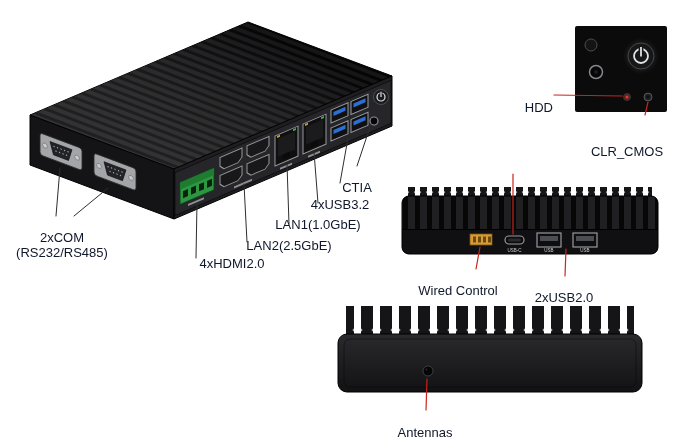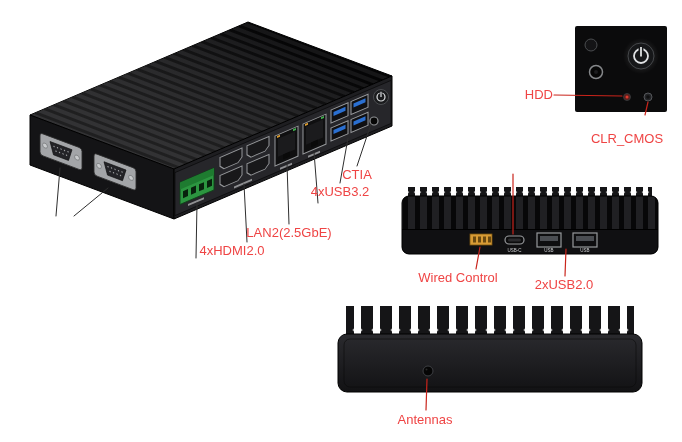--- a/index.html
+++ b/index.html
@@ -2,22 +2,22 @@
 <html><head>
 <meta charset="utf-8">
 <style>
   html,body{margin:0;padding:0;background:#fff;}
   .canvas{
     position:relative;width:682px;height:442px;background:#ffffff;
     font-family:"Liberation Sans",sans-serif;overflow:hidden;
   }
   .art{position:absolute;left:0;top:0;z-index:1;}
   .callout-label{
-    position:absolute;z-index:2;color:#ef4444;font-size:13px;line-height:1.15;
-    white-space:nowrap;transform:translateX(-50%);text-align:center;
+    position:absolute;z-index:2;color:#0f172a;font-size:13px;line-height:1.15;
+    white-space:nowrap;transform:translateX(-50%);text-align:center;margin-top:13px;
   }
   .anchor-right{transform:translateX(-100%);text-align:right;}
 </style>
 </head>
 <body>
 
 <div class="canvas">
 
 <svg class="art" width="682" height="442" viewBox="0 0 682 442">
   <defs>
@@ -222,22 +222,27 @@
     <line x1="357" y1="166" x2="371" y2="124" stroke-width="1" stroke="#2e2e2e"></line>
     <line x1="554" y1="95" x2="622" y2="96" stroke-width="1.2" stroke="#c9241b"></line>
     <line x1="645" y1="115" x2="648" y2="102" stroke-width="1.2" stroke="#c9241b"></line>
     <line x1="513" y1="174" x2="513" y2="234" stroke-width="1.2" stroke="#c9241b"></line>
     <line x1="480" y1="247" x2="476" y2="269" stroke-width="1.2" stroke="#c9241b"></line>
     <line x1="566" y1="249" x2="565" y2="276" stroke-width="1.2" stroke="#c9241b"></line>
     <line x1="427" y1="379" x2="426" y2="410" stroke-width="1.2" stroke="#c9241b"></line>
   </g>
 </svg>
 
+<div class="callout-label" style="left:62px;top:218px">
+  <div>2xCOM</div>
+  <div>(RS232/RS485)</div>
+</div>
 <div class="callout-label" style="left:232px;top:244px">4xHDMI2.0</div>
 <div class="callout-label" style="left:289px;top:226px">LAN2(2.5GbE)</div>
+<div class="callout-label" style="left:318px;top:205px">LAN1(1.0GbE)</div>
 <div class="callout-label" style="left:340px;top:185px">4xUSB3.2</div>
 <div class="callout-label" style="left:357px;top:168px">CTIA</div>
 <div class="callout-label anchor-right" style="left:553px;top:88px">HDD</div>
 <div class="callout-label" style="left:627px;top:132px">CLR_CMOS</div>
 <div class="callout-label" style="left:458px;top:271px">Wired Control</div>
 <div class="callout-label" style="left:564px;top:278px">2xUSB2.0</div>
 <div class="callout-label" style="left:425px;top:413px">Antennas</div>
 
 </div>
 

